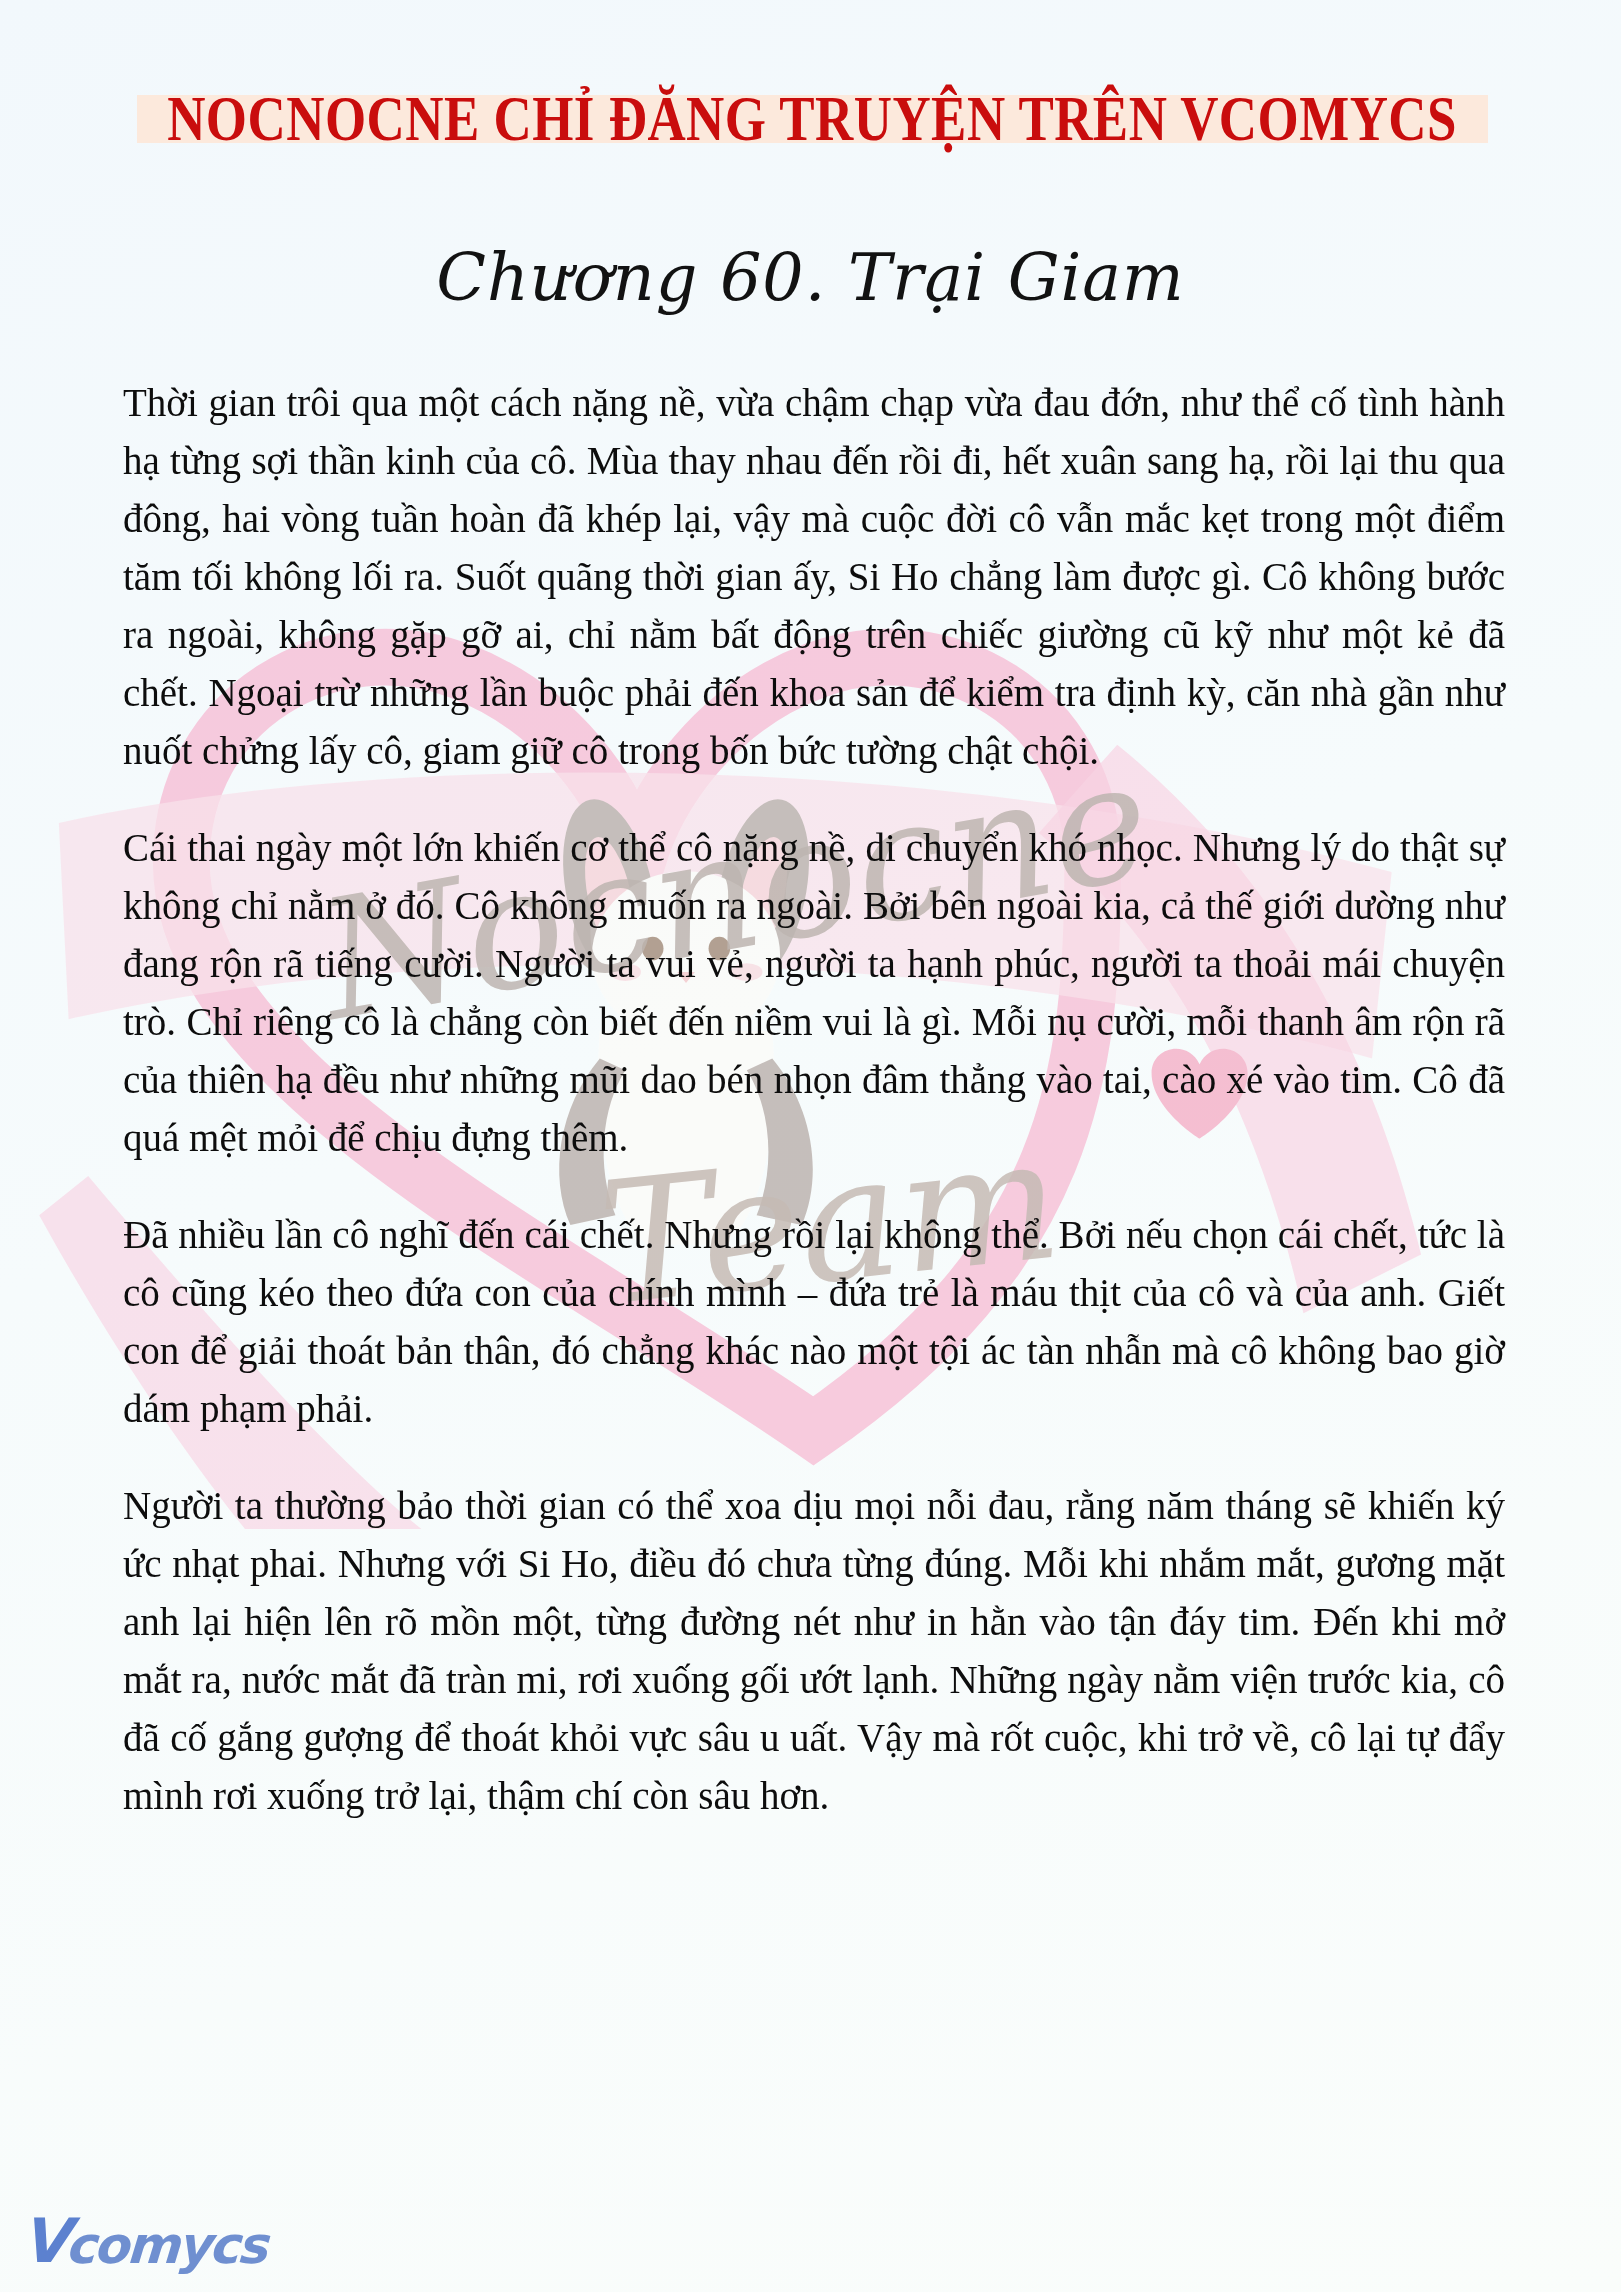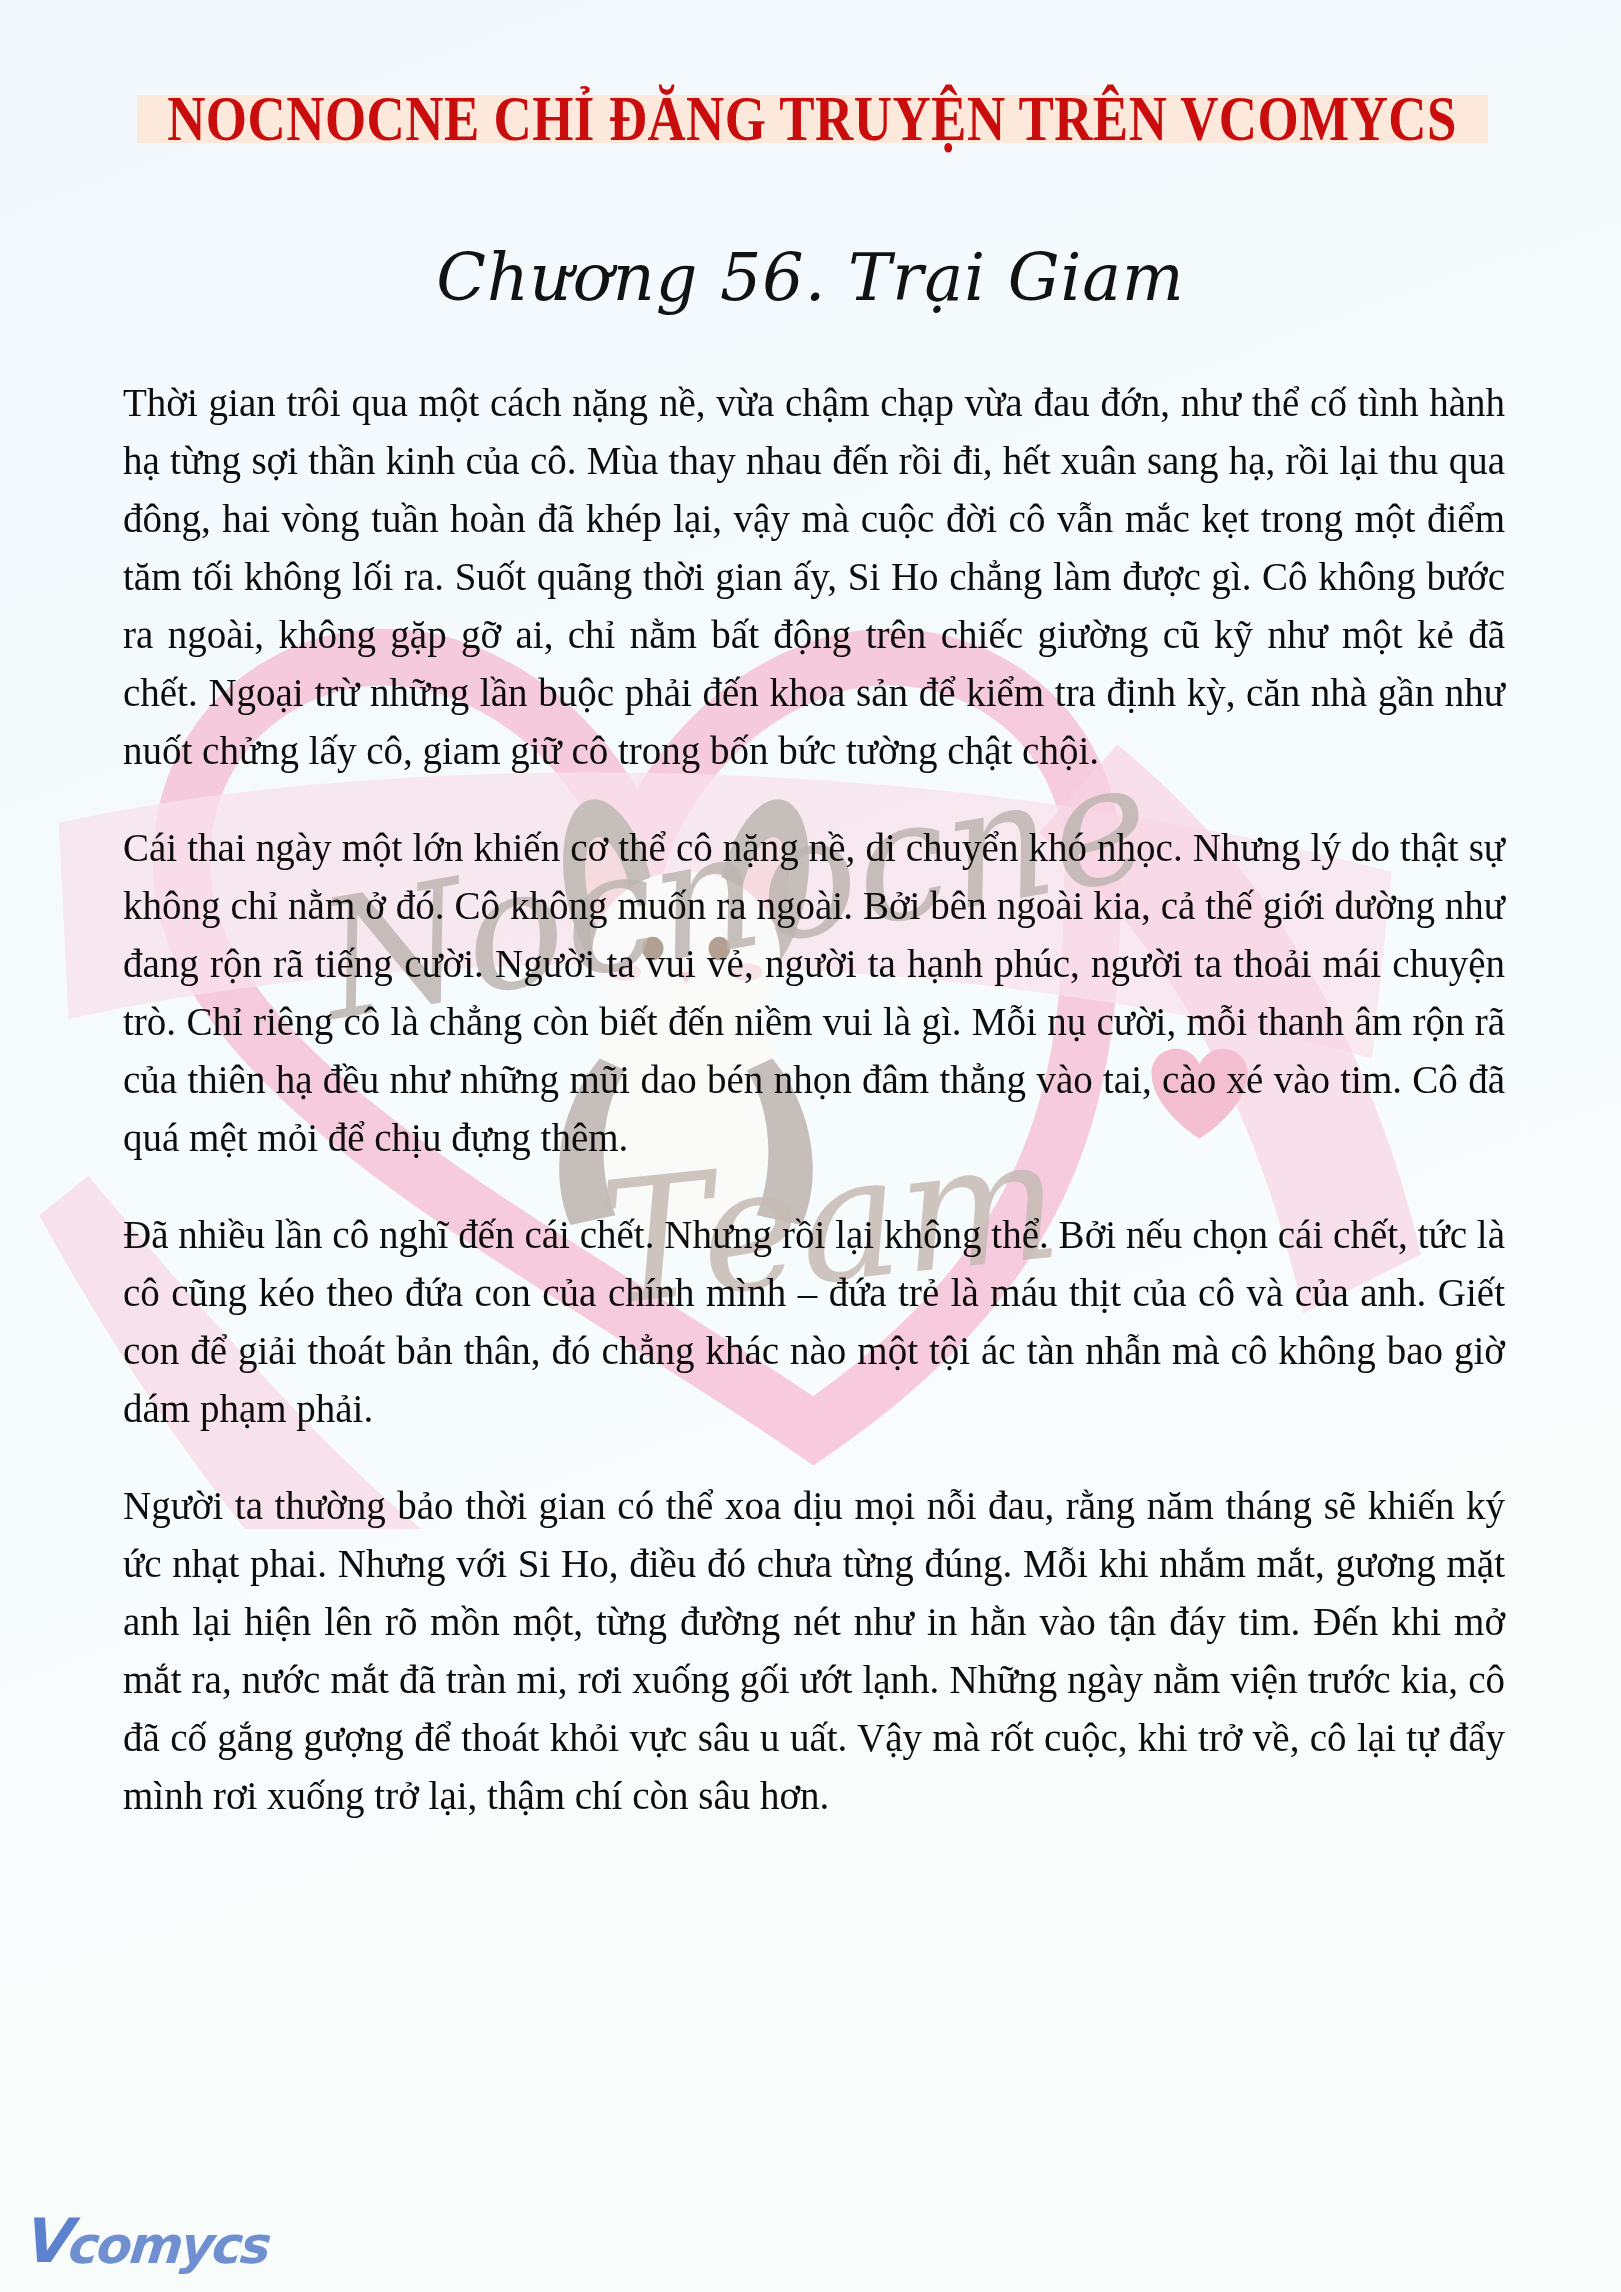--- a/index.html
+++ b/index.html
@@ -182,21 +182,21 @@
         <text x="340" y="400" font-family="DejaVu Serif, serif" font-style="italic" font-size="168" fill="#9c8b83" opacity="0.85" transform="rotate(-10 340 400)">Nocnocne</text>
         <text x="620" y="690" font-family="DejaVu Serif, serif" font-style="italic" font-size="172" fill="#a89489" opacity="0.85" transform="rotate(-6 620 690)">Team</text>
       </g>
     </svg>
   </div>
 
   <div class="banner">
     <div class="banner-text">NOCNOCNE CHỈ ĐĂNG TRUYỆN TRÊN VCOMYCS</div>
   </div>
 
-  <div class="chapter-title">Chương 56. Trại Giam</div>
+  <div class="chapter-title">Chương 60. Trại Giam</div>
 
   <div class="content">
     <p class="indent">Thời gian trôi qua một cách nặng nề, vừa chậm chạp vừa đau đớn, như thể cố tình hành hạ từng sợi thần kinh của cô. Mùa thay nhau đến rồi đi, hết xuân sang hạ, rồi lại thu qua đông, hai vòng tuần hoàn đã khép lại, vậy mà cuộc đời cô vẫn mắc kẹt trong một điểm tăm tối không lối ra. Suốt quãng thời gian ấy, Si Ho chẳng làm được gì. Cô không bước ra ngoài, không gặp gỡ ai, chỉ nằm bất động trên chiếc giường cũ kỹ như một kẻ đã chết. Ngoại trừ những lần buộc phải đến khoa sản để kiểm tra định kỳ, căn nhà gần như nuốt chửng lấy cô, giam giữ cô trong bốn bức tường chật chội.</p>
     <p class="indent">Cái thai ngày một lớn khiến cơ thể cô nặng nề, di chuyển khó nhọc. Nhưng lý do thật sự không chỉ nằm ở đó. Cô không muốn ra ngoài. Bởi bên ngoài kia, cả thế giới dường như đang rộn rã tiếng cười. Người ta vui vẻ, người ta hạnh phúc, người ta thoải mái chuyện trò. Chỉ riêng cô là chẳng còn biết đến niềm vui là gì. Mỗi nụ cười, mỗi thanh âm rộn rã của thiên hạ đều như những mũi dao bén nhọn đâm thẳng vào tai, cào xé vào tim. Cô đã quá mệt mỏi để chịu đựng thêm.</p>
     <p class="indent">Đã nhiều lần cô nghĩ đến cái chết. Nhưng rồi lại không thể. Bởi nếu chọn cái chết, tức là cô cũng kéo theo đứa con của chính mình – đứa trẻ là máu thịt của cô và của anh. Giết con để giải thoát bản thân, đó chẳng khác nào một tội ác tàn nhẫn mà cô không bao giờ dám phạm phải.</p>
     <p class="indent">Người ta thường bảo thời gian có thể xoa dịu mọi nỗi đau, rằng năm tháng sẽ khiến ký ức nhạt phai. Nhưng với Si Ho, điều đó chưa từng đúng. Mỗi khi nhắm mắt, gương mặt anh lại hiện lên rõ mồn một, từng đường nét như in hằn vào tận đáy tim. Đến khi mở mắt ra, nước mắt đã tràn mi, rơi xuống gối ướt lạnh. Những ngày nằm viện trước kia, cô đã cố gắng gượng để thoát khỏi vực sâu u uất. Vậy mà rốt cuộc, khi trở về, cô lại tự đẩy mình rơi xuống trở lại, thậm chí còn sâu hơn.</p>
   </div>
 
   <div class="footer-logo">
     <span class="logo-v">V</span>

